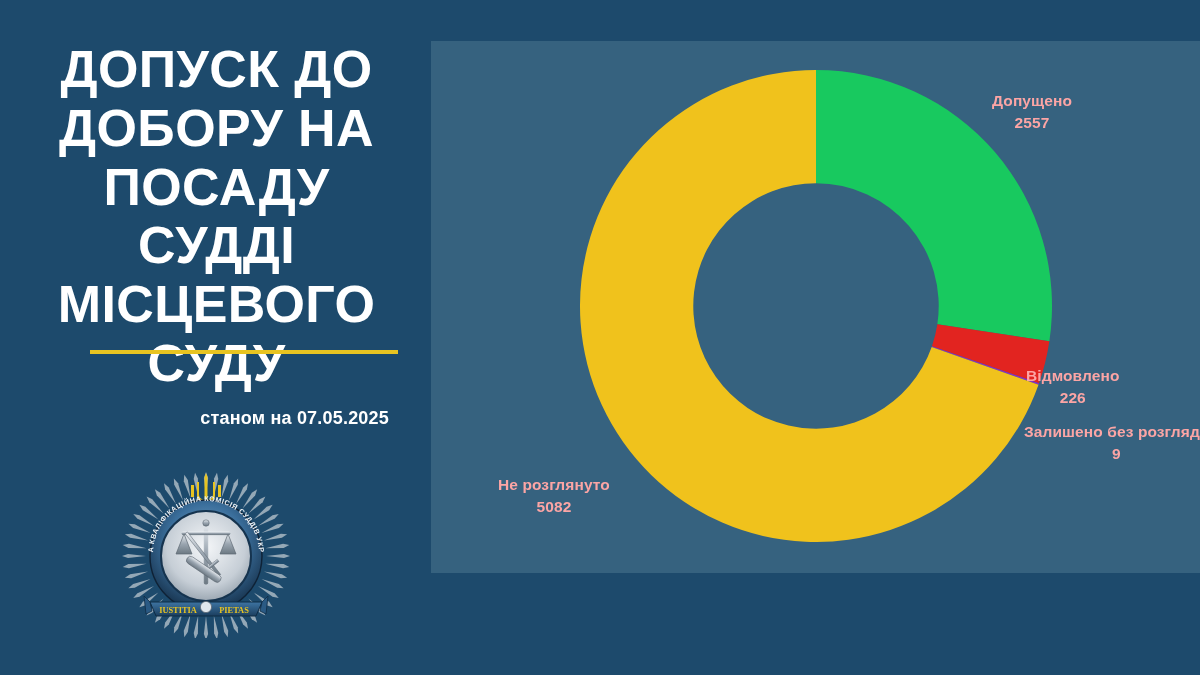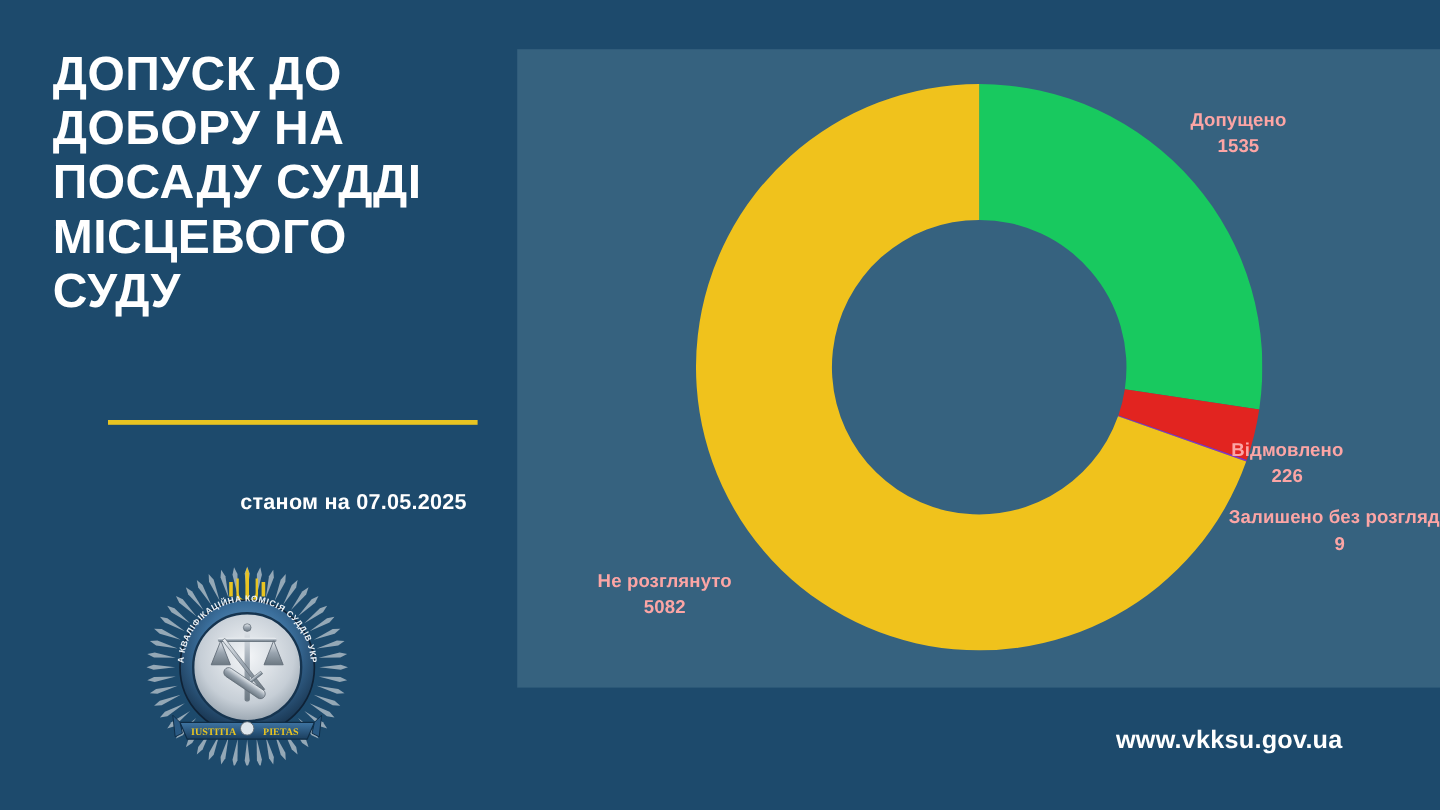--- a/index.html
+++ b/index.html
@@ -44,23 +44,24 @@
   #label-zalysheno   { left:1024px; top:421px; }
   #label-nerozgl     { left:498px; top:474px; }
 
   
   #left-col {
     position:absolute; left:0; top:0; width:431px; height:675px;
   }
   #page-title {
     position:absolute; left:44px; top:40px; width:345px;
     color:#ffffff;
-    font-size:40px;
+    font-size:52px;
     font-weight:bold;
     line-height:1.13;
+    text-align:center;
     letter-spacing:.4px;
     text-transform:uppercase;
   }
   #title-divider {
     position:absolute; left:90px; top:350px;
     width:308px; height:4px;
     background:#e8c421;
   }
   #date-line {
     position:absolute; left:44px; top:408px; width:345px;
@@ -235,33 +236,32 @@
             <path d="M 469.36660988603523 271.1571527615513 A 236 236 0 0 1 458.96821140911385 313.33806760593853 L 351.94346993273916 276.215795155088 A 122.72 122.72 0 0 0 357.3506371407383 254.28171943600665 Z" fill="#e22420"></path>
             <path d="M 458.96821140911385 313.33806760593853 A 236 236 0 0 1 458.49583632171624 314.6867385237186 L 351.69783488729246 276.91710403233367 A 122.72 122.72 0 0 0 351.94346993273916 276.215795155088 Z" fill="#8b2fc9"></path>
             <path d="M 458.49583632171624 314.6867385237186 A 236 236 0 1 1 235.99999999999994 0 L 235.99999999999997 113.28 A 122.72 122.72 0 1 0 351.69783488729246 276.91710403233367 Z" fill="#f0c21c"></path>
           </g>
       </svg>
     </div>
   </div>
 
   <div id="label-dopushcheno" class="chart-label">
     <span>Допущено</span>
-    <span class="val">1535</span>
+    <span class="val">2557</span>
   </div>
 
   <div id="label-vidmovleno" class="chart-label">
     <span>Відмовлено</span>
     <span class="val">226</span>
   </div>
 
   <div id="label-zalysheno" class="chart-label">
     <span>Залишено без розгляду</span>
     <span class="val">9</span>
   </div>
 
   <div id="label-nerozgl" class="chart-label">
     <span>Не розглянуто</span>
     <span class="val">5082</span>
   </div>
 
-  <div id="site-url">www.vkksu.gov.ua</div>
 
 </div>
 
 </body></html>

